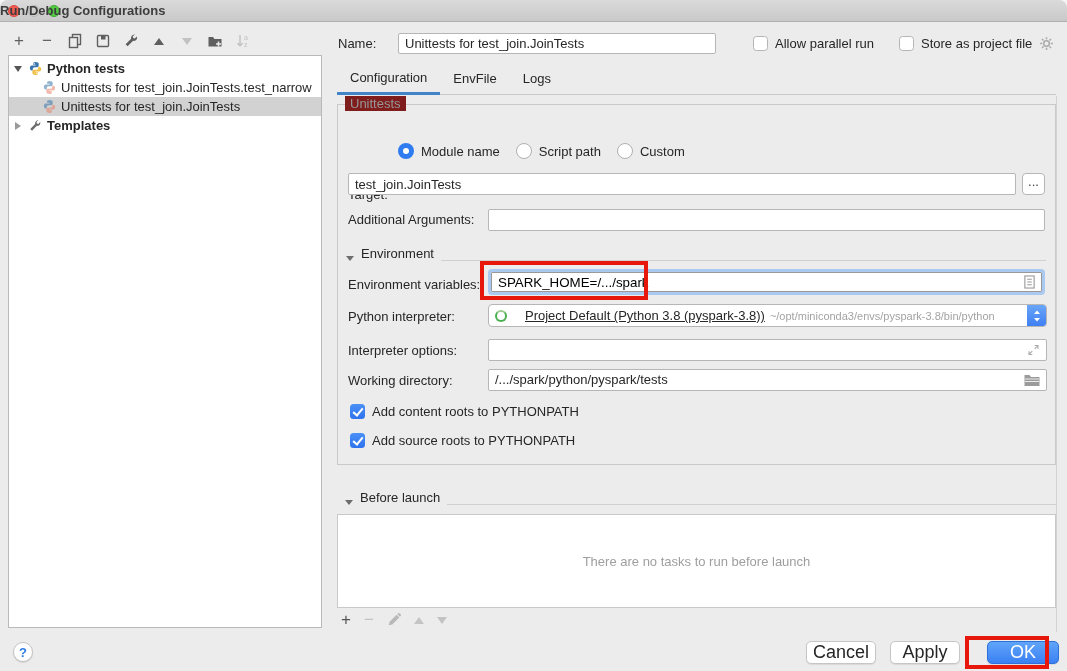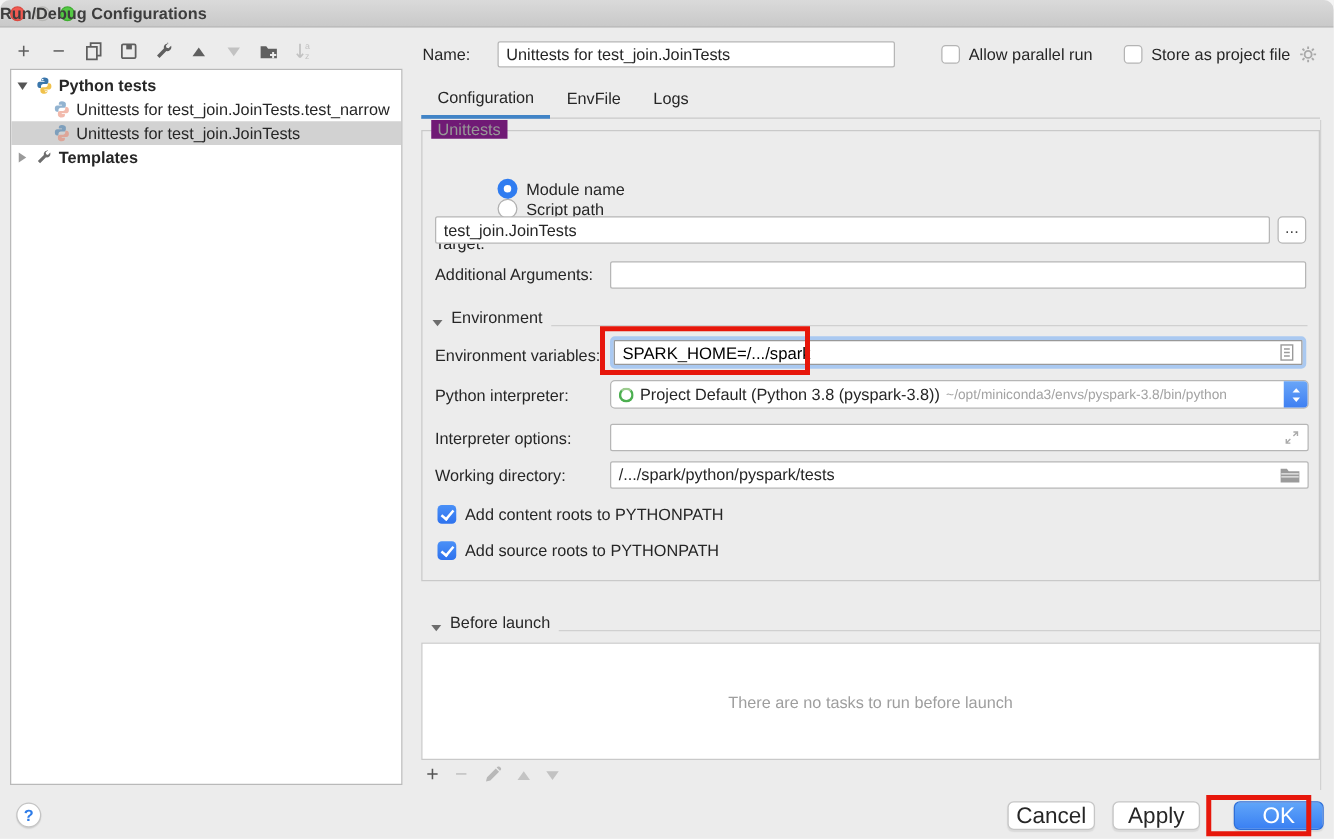--- a/index.html
+++ b/index.html
@@ -45,32 +45,32 @@
   .cbox.off{background:#fff;border:1px solid #b4b4b4;}
   .cbox.on{background:linear-gradient(#4a90f7,#2e72ee);position:relative;}
   .cbox.on::after{content:"";position:absolute;left:5px;top:2px;width:4px;height:8px;
     border:solid #fff;border-width:0 2px 2px 0;transform:rotate(40deg);}
   
   .tabrow{position:absolute;left:337px;top:62px;width:719px;height:33px;border-bottom:1px solid #c9c9c9;display:flex;}
   .tab{padding:0 13px;display:flex;align-items:center;color:#262626;height:33px;}
   .tab.active{border-bottom:3px solid #4184c7;}
   
   .group{position:absolute;left:337px;top:104px;width:719px;height:361px;border:1px solid #c9c9c9;}
-  .gtitle{position:absolute;left:7px;top:-9px;background:#701a75;padding:0 5px;color:#979797;}
+  .gtitle{position:absolute;left:7px;top:-9px;background:#7f1d1d;padding:0 5px;color:#979797;}
   .radio{width:16px;height:16px;border-radius:50%;flex:none;}
   .radio.off{background:#fff;border:1px solid #b0b0b0;}
   .radio.on{background:#2f7cf0;position:relative;}
   .radio.on::after{content:"";position:absolute;left:5px;top:5px;width:6px;height:6px;border-radius:50%;background:#fff;}
   .ritem{display:flex;align-items:center;gap:7px;}
   .sechead{position:absolute;display:flex;align-items:flex-end;gap:7px;}
   .sechead .rule{flex:1;height:1px;background:#d0d0d0;}
   .dtri{width:0;height:0;border-top:5px solid #6d6d6d;border-left:4px solid transparent;border-right:4px solid transparent;}
   .combo{position:absolute;height:23px;background:#fff;border:1px solid #b6b6b6;border-radius:4px;
     display:flex;align-items:center;padding:0 24px 0 6px;overflow:hidden;}
-  .combo .main{margin-left:5px;white-space:nowrap;}
+  .combo .main{margin-left:18px;white-space:nowrap;text-decoration:underline;}
   .combo .path{margin-left:5px;font-size:11px;color:#a3a3a3;white-space:nowrap;}
   .stepper{position:absolute;right:-1px;top:-1px;width:20px;height:23px;border-radius:0 4px 4px 0;
     background:linear-gradient(#6ba7f8,#3d7ef2);display:flex;align-items:center;justify-content:center;}
   .ring{width:12px;height:12px;border-radius:50%;border:2px solid #4caf50;border-top-color:#9ccc8f;flex:none;}
   .iconright{position:absolute;right:6px;top:50%;transform:translateY(-50%);display:flex;}
   .focuswrap{position:absolute;border:3px solid #aac9f1;border-radius:4px;background:#fff;}
   .focuswrap input{width:100%;height:20px;border:1px solid #999;border-radius:1px;padding:0 20px 0 6px;}
   .redbox{position:absolute;border:4px solid #e7170b;z-index:6;pointer-events:none;}
   .browse{position:absolute;width:23px;height:22px;background:#fff;border:1px solid #b6b6b6;border-radius:4px;
     display:flex;align-items:center;justify-content:center;font-size:13px;color:#444;padding-bottom:5px;}
@@ -224,21 +224,21 @@
         <span>Logs</span>
       </div>
   </div>
 
   <div class="vline"></div>
 
   <div class="group">
     <span class="gtitle">Unittests</span>
 
     <span class="lbl" style="left:10px;top:40px;margin-top:42px;">Target:</span>
-    <div style="position:absolute;left:60px;top:38px;display:flex;gap:0;flex-direction:column;">
+    <div style="position:absolute;left:60px;top:38px;display:flex;gap:16px;">
       <span class="ritem">
         <span class="radio on"></span>
         <span>Module name</span>
       </span>
       <span class="ritem">
         <span class="radio off"></span>
         <span>Script path</span>
       </span>
       <span class="ritem">
         <span class="radio off"></span>

